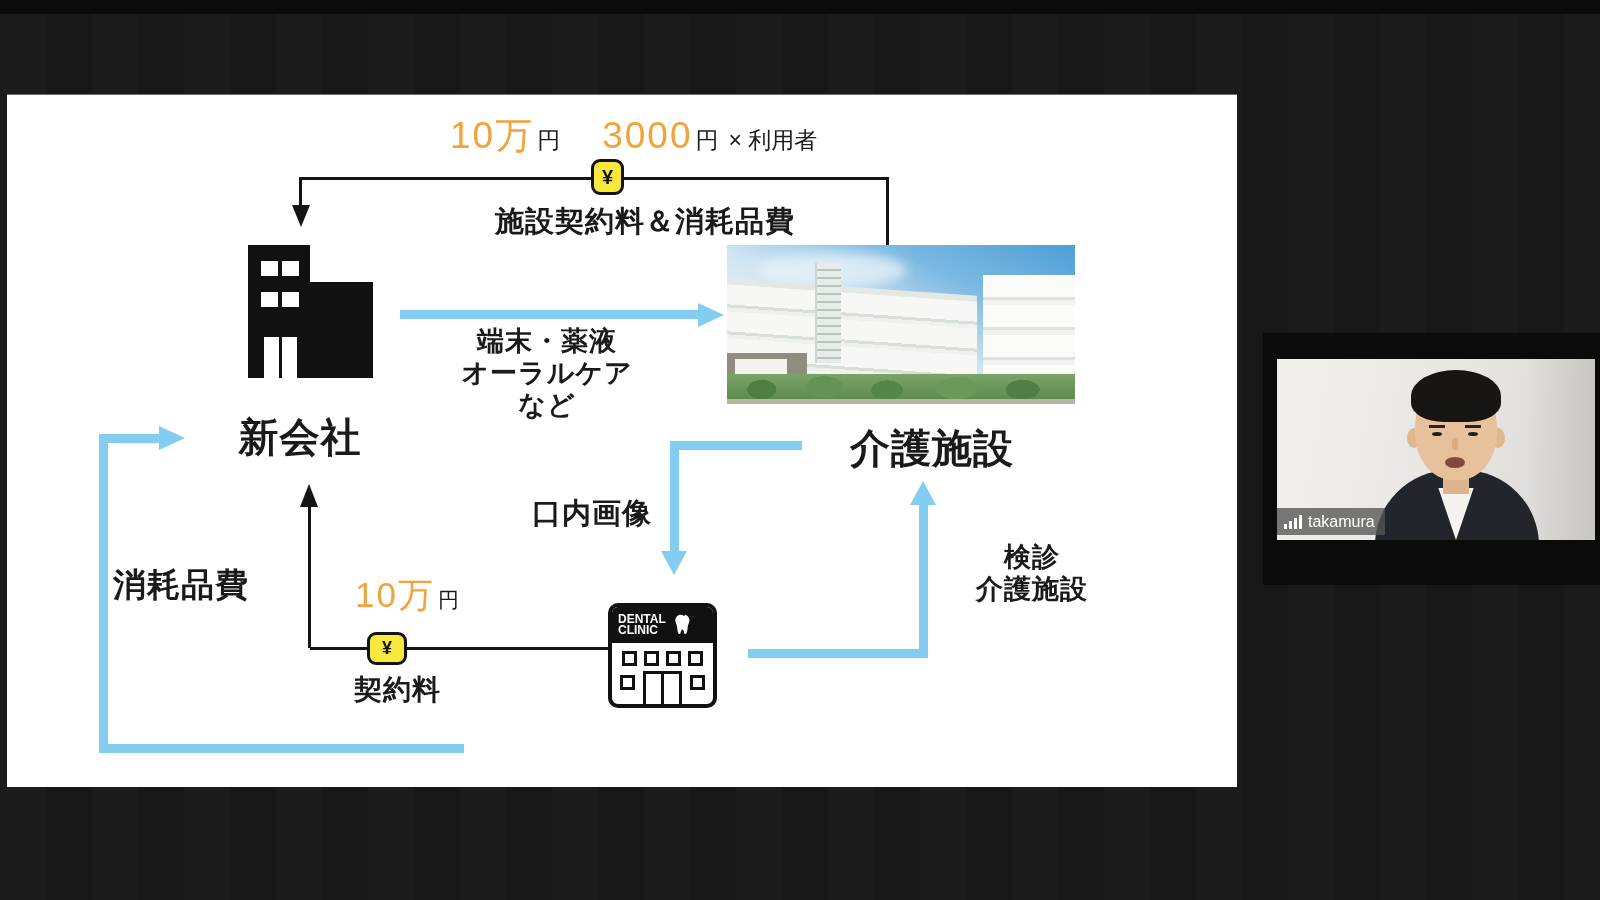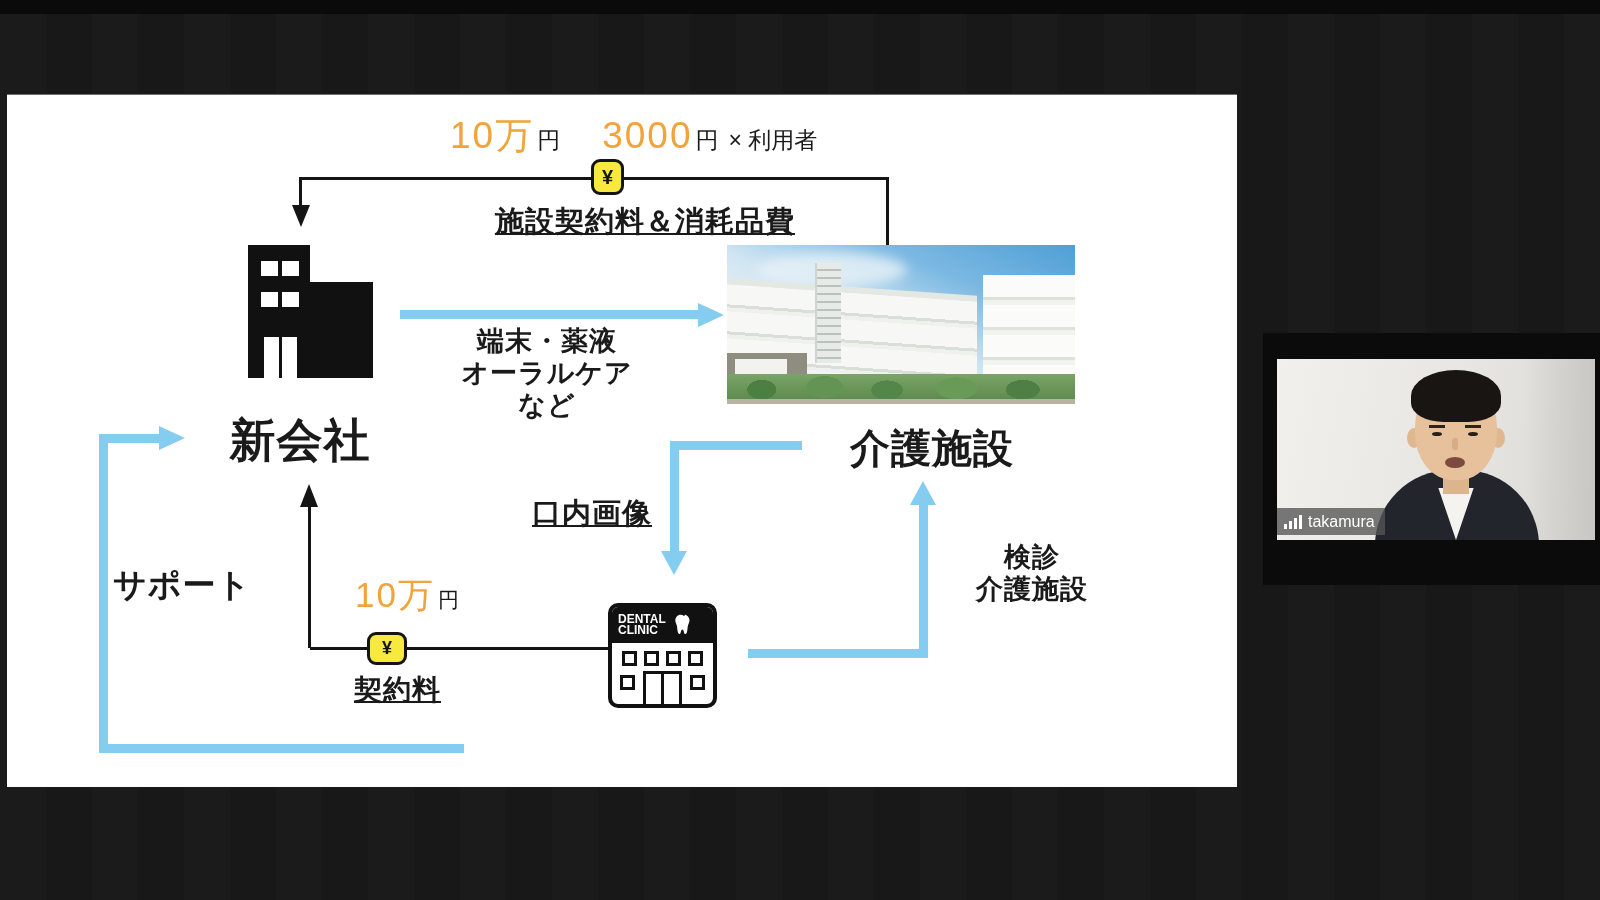--- a/index.html
+++ b/index.html
@@ -32,21 +32,21 @@
   .yen-badge { position:absolute; background:var(--yellow); border:3px solid #141414; border-radius:9px;
                display:flex; align-items:center; justify-content:center;
                font-weight:700; color:#141414; }
 
   
   .fee-row { position:absolute; display:flex; align-items:baseline; white-space:nowrap; }
   .fee-big { font-size:37px; color:var(--orange); font-weight:500; letter-spacing:2px; }
   .fee-unit { font-size:23px; color:#1a1a1a; margin-left:3px; }
   .fee-mult { font-size:23px; color:#1a1a1a; margin-left:10px; }
 
-  .label-md { font-size:29px; font-weight:600;text-decoration:underline; }
+  .label-md { font-size:29px; font-weight:600; }
   .label-sm { font-size:27px; font-weight:600; line-height:32px; }
   .node-title { font-weight:700; }
 
   
   #bld { width:125px; height:133px; }
   #bld .tower { position:absolute; left:0; top:0; width:62px; height:133px; background:#111; }
   #bld .block { position:absolute; left:62px; top:37px; width:63px; height:96px; background:#111; }
   #bld .win { position:absolute; width:17px; height:15px; background:#fff; }
   #bld .door { position:absolute; left:16px; top:92px; width:33px; height:41px; background:#fff; }
   #bld .door:after { content:""; position:absolute; left:15px; top:0; width:3px; height:41px; background:#111; }
@@ -142,21 +142,21 @@
 
     <div class="abs" id="bld" style="left:241px; top:150px;">
       <div class="tower"></div>
         <div class="block"></div>
       <div class="win" style="left:13px; top:16px;"></div>
         <div class="win" style="left:34px; top:16px;"></div>
       <div class="win" style="left:13px; top:47px;"></div>
         <div class="win" style="left:34px; top:47px;"></div>
       <div class="door"></div>
     </div>
-    <div class="abs jp node-title center" style="left:188px; top:315px; width:210px; font-size:46px;">新会社</div>
+    <div class="abs jp node-title center" style="left:188px; top:315px; width:210px; font-size:40px;">新会社</div>
 
     <div class="bline" style="left:393px; top:215px; width:300px; height:9px;"></div>
     <div class="tri tri-right-b" style="left:691px; top:208px;"></div>
     <div class="abs jp label-sm center" style="left:390px; top:230px; width:300px;">
       <div>端末・薬液</div>
       <div>オーラルケア</div>
       <div>など</div>
     </div>
 
     <div class="abs" id="photo" style="left:720px; top:150px;">
@@ -194,21 +194,21 @@
     <div class="fee-row" style="left:348px; top:477px;">
       <span class="fee-big" style="font-size:35px;">10万</span>
       <span class="fee-unit" style="font-size:21px;">円</span>
     </div>
     <div class="abs jp label-md center" style="left:333px; top:576px; width:115px; font-size:28px;">契約料</div>
 
     <div class="bline" style="left:92px; top:339px; width:9px; height:319px;"></div>
     <div class="bline" style="left:92px; top:339px; width:62px; height:9px;"></div>
     <div class="tri tri-right-b" style="left:152px; top:331px;"></div>
     <div class="bline" style="left:92px; top:649px; width:365px; height:9px;"></div>
-    <div class="abs jp" style="left:106px; top:468px; font-size:33px; font-weight:600;">サポート</div>
+    <div class="abs jp" style="left:106px; top:468px; font-size:33px; font-weight:600;">消耗品費</div>
 
     <div class="abs" id="clinic" style="left:601px; top:508px;">
       <div class="sign">
         <div class="sign-txt">
           <div>DENTAL</div>
           <div>CLINIC</div>
         </div>
         <svg class="tooth" width="24" height="24" viewBox="0 0 24 24">
           <path fill="#ffffff" d="M12 3c-1.5-1.2-3.4-1.6-5.2-.9C4.6 3 3.2 5.1 3.3 7.4c.1 1.9 1 3.2 1.5 5 .5 1.7.3 3.6.9 6 .3 1.2.8 2.6 1.8 2.6 1.5 0 1.2-4.6 2.9-4.6 1.6 0 1.4 4.6 2.9 4.6 1 0 1.5-1.4 1.8-2.6.6-2.4.4-4.3.9-6 .5-1.8 1.4-3.1 1.5-5 .1-2.3-1.3-4.4-3.5-5.3C14.4 1.4 13 2 12 3z"></path>
         </svg>

